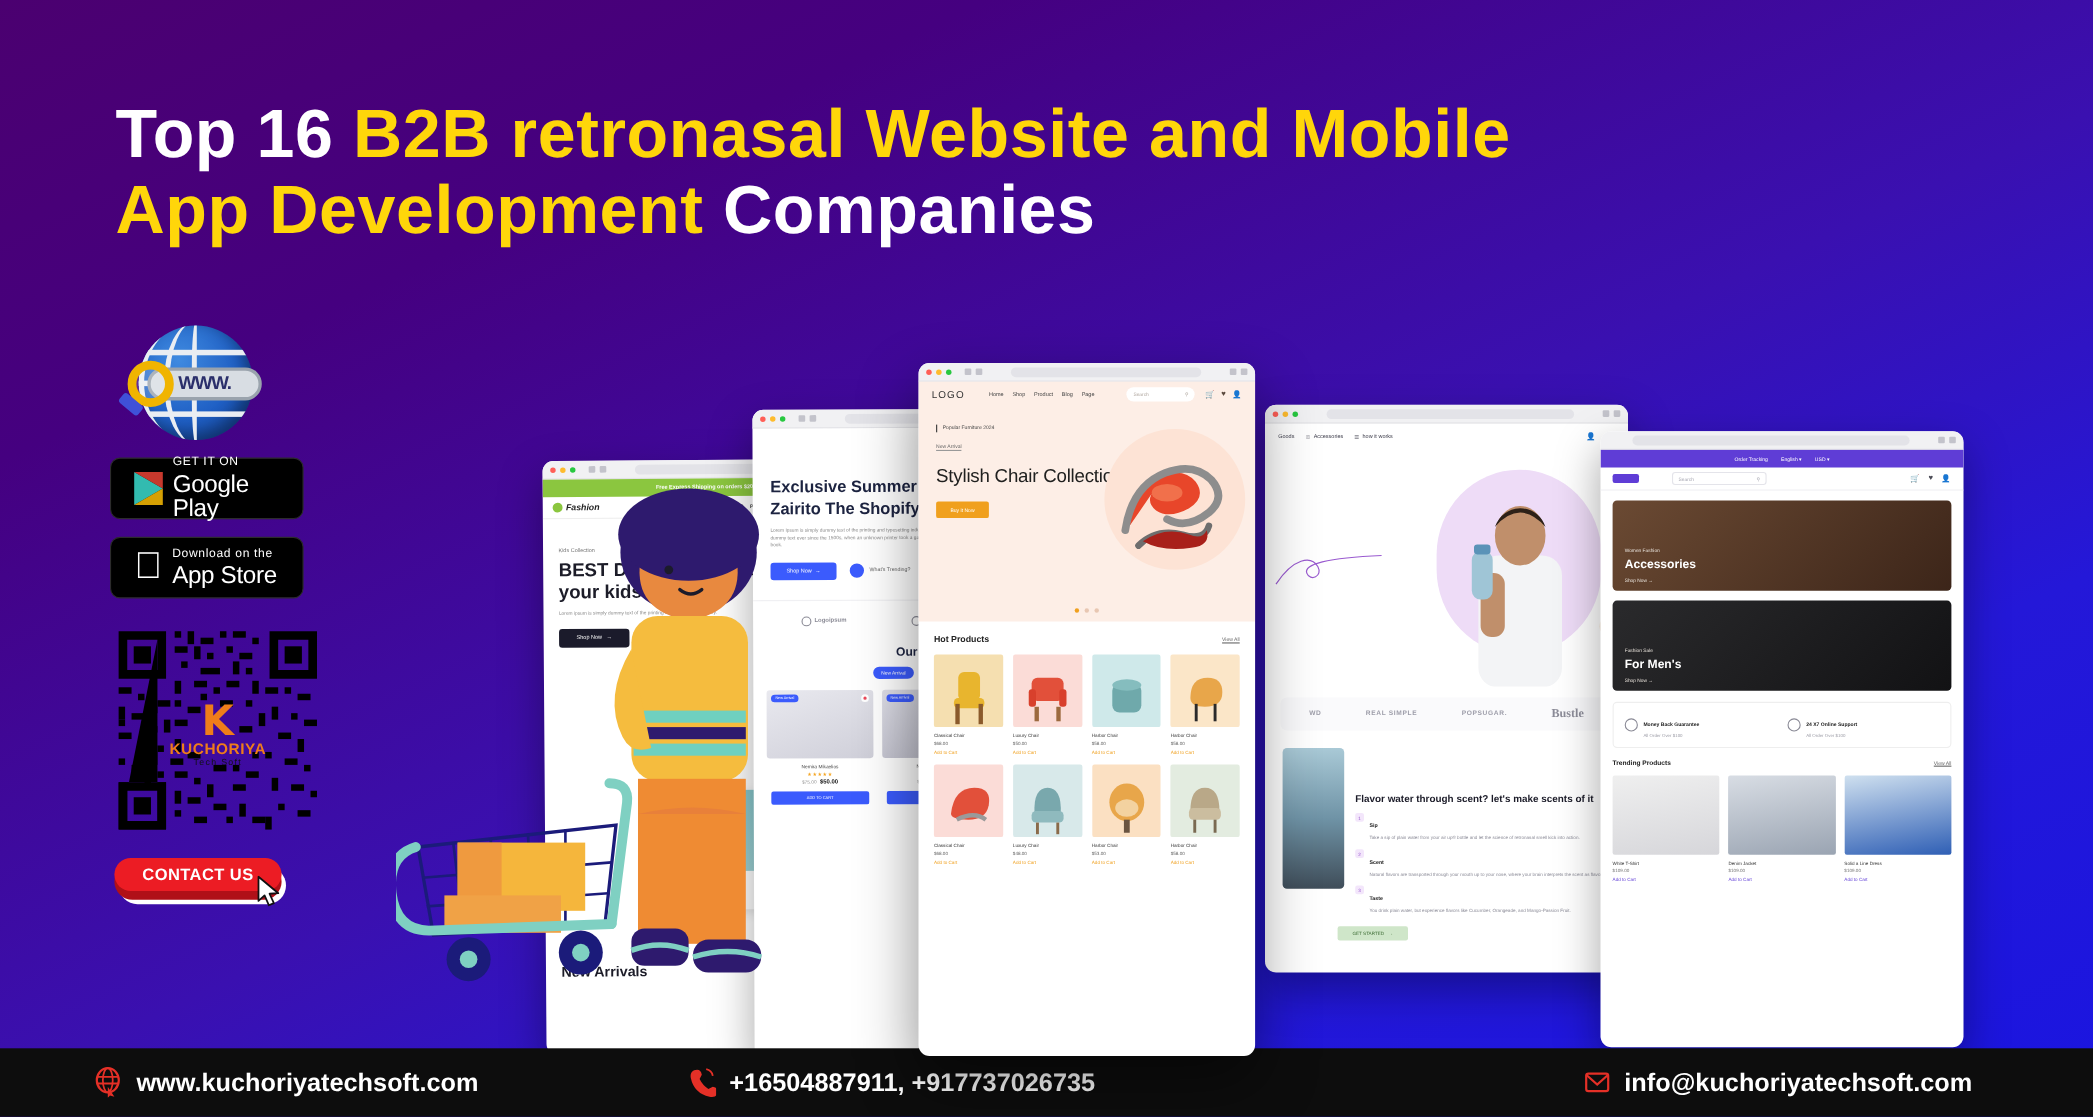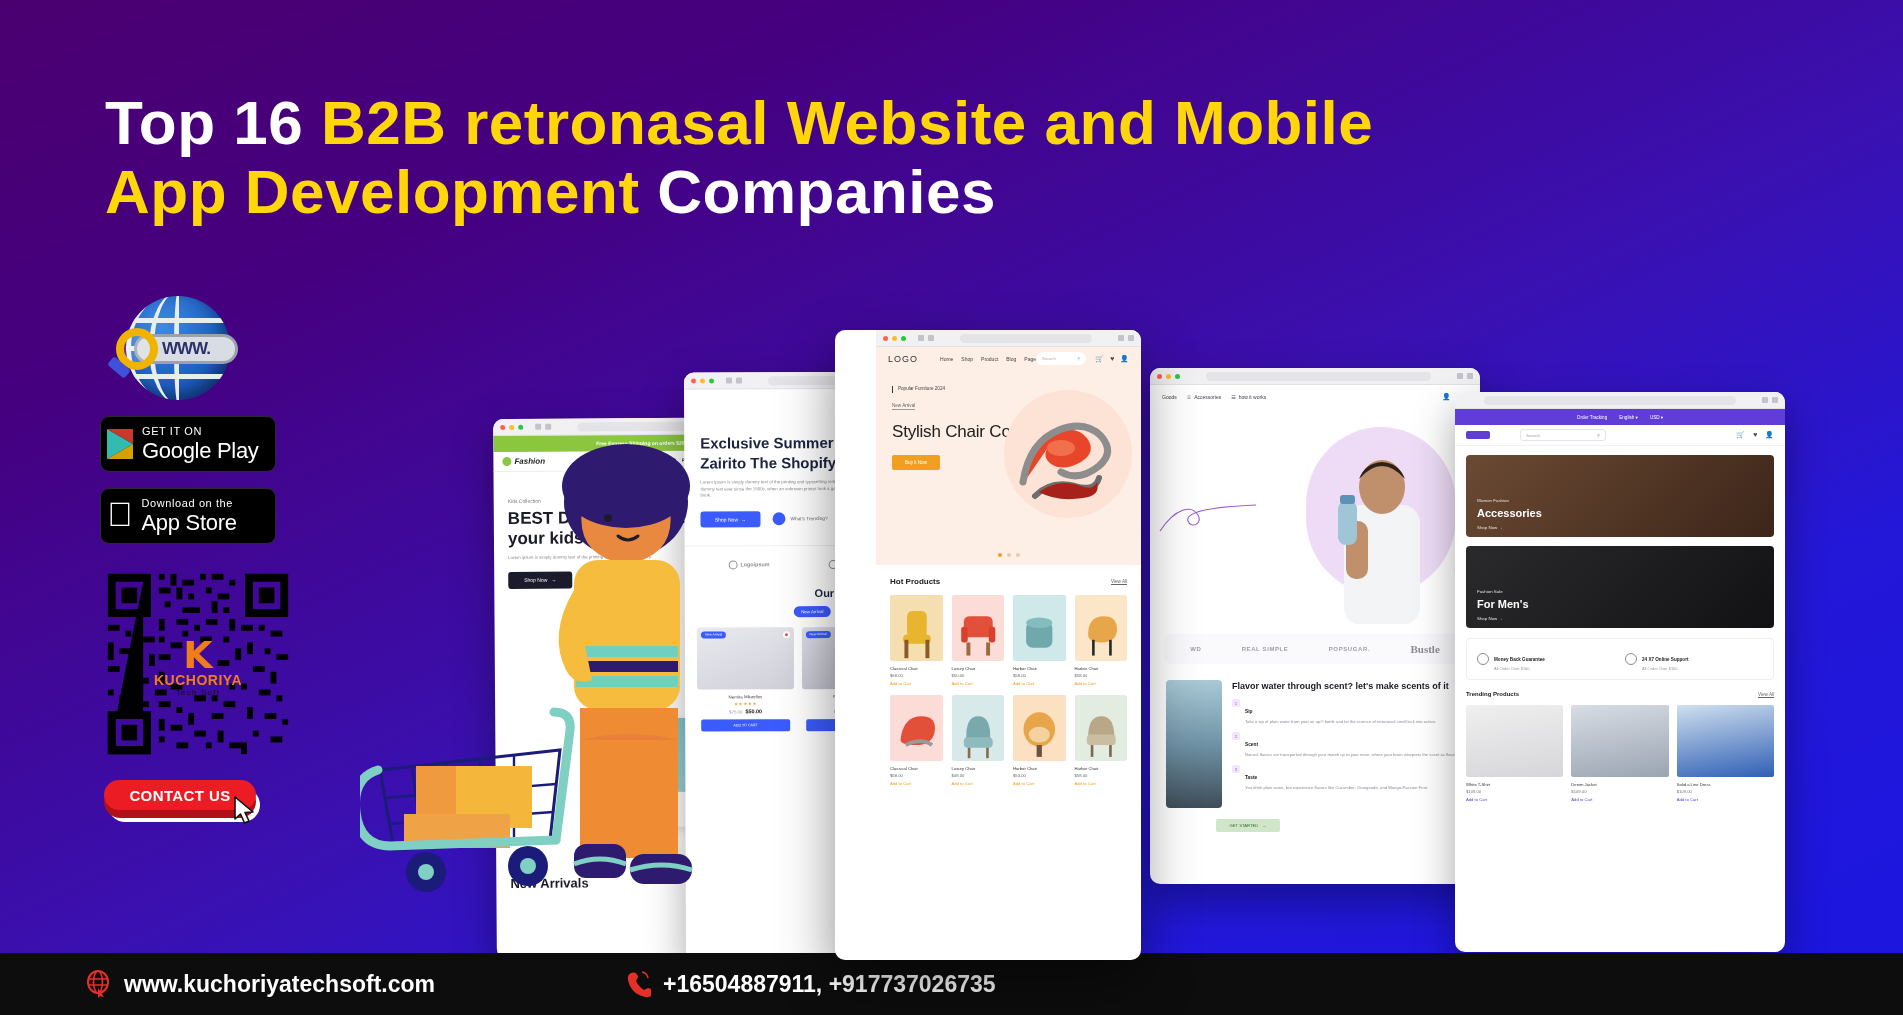--- a/index.html
+++ b/index.html
@@ -77,21 +77,21 @@
     position: absolute; left: 0px; top: 34px;
     width: 22px; height: 11px; background: #3f51d8;
     border-radius: 3px; transform: rotate(40deg);
   }
 
   
   .store-badge {
     width: 176px; height: 56px; border-radius: 9px;
     background: #000; border: 1px solid #2c2c2c;
     display: flex; align-items: center; gap: 9px;
-    padding: 0 6px; margin-top: 16px;
+    padding: 0 21px; margin-top: 16px;
   }
   .store-badge .txt { display: flex; flex-direction: column; line-height: 1; }
   .store-badge .small { color: #fff; font-size: 11px; letter-spacing: .6px; }
   .store-badge .big { color: #fff; font-size: 22px; font-weight: 500; margin-top: 3px; letter-spacing: -.3px; }
   .gplay-tri {
     width: 0; height: 0; flex: 0 0 auto;
     border-top: 15px solid transparent;
     border-bottom: 15px solid transparent;
     border-left: 26px solid #32bbb0;
     position: relative;
@@ -227,21 +227,21 @@
   .tag { position: absolute; left: 4px; top: 4px; font-size: 3.4px; background: #3b5bfd; color: #fff; padding: 1.5px 4px; border-radius: 6px; }
   .heart { position: absolute; right: 4px; top: 4px; width: 7px; height: 7px; border-radius: 50%; background: #fff; }
   .heart::after { content: ""; position: absolute; left: 2px; top: 2px; width: 3px; height: 3px; background: #ec4a5c; border-radius: 50%; }
   .pcard .nm { font-size: 4.4px; color: #444; text-align: center; margin-top: 5px; }
   .stars { text-align: center; color: #f5a623; font-size: 4.6px; letter-spacing: .5px; margin-top: 2px; }
   .prices { text-align: center; font-size: 4.4px; color: #999; margin-top: 2px; }
   .prices b { color: #111; font-size: 5.4px; margin-left: 3px; }
   .btn-blue-sm { margin: 5px 4px 0; height: 12px; background: #3b5bfd; border-radius: 2px; color: #fff; font-size: 3.6px; display: flex; align-items: center; justify-content: center; }
 
   
-  #screenC { left: 395px; top: 0px; width: 306px; height: 630px; z-index: 6; box-shadow: 0 22px 55px rgba(0,0,0,.45); padding-left: 41px; }
+  #screenC { left: 395px; top: 0px; width: 306px; height: 630px; z-index: 6; box-shadow: 0 22px 55px rgba(0,0,0,.45); }
   .navC { height: 23px; display: flex; align-items: center; padding: 0 12px; background: #fdeee6; }
   .navC .logo { font-size: 9px; color: #333; letter-spacing: 1px; }
   .navC .items { display: flex; gap: 8px; margin-left: 22px; font-size: 5px; color: #444; }
   .searchC {
     margin-left: auto; width: 62px; height: 13px; background: #fff; border-radius: 7px;
     display: flex; align-items: center; padding: 0 6px; font-size: 4.4px; color: #b0a79f; justify-content: space-between;
   }
   .navC .icons { display: flex; gap: 6px; margin-left: 9px; font-size: 7px; color: #5b4a3f; }
   .heroC { background: #fdeee6; padding: 16px 16px 22px; position: relative; height: 195px; }
   .barlabel { border-left: 1.4px solid #333; padding-left: 5px; font-size: 4.6px; color: #444; line-height: 1.45; }
@@ -282,21 +282,21 @@
     background: #fcefe0; color: #e39b4c; font-size: 8px; display: flex; align-items: center; justify-content: center;
   }
   .presslogos {
     display: flex; align-items: center; justify-content: space-around;
     margin: 10px 14px 0; padding: 9px 6px; background: #fafafc; border-radius: 6px;
   }
   .presslogos span { font-size: 6px; color: #9d9da9; letter-spacing: .6px; font-weight: 600; }
   .presslogos .bustle { font-family: "Liberation Serif", serif; font-size: 11px; color: #8c8c98; letter-spacing: 0; }
   .flavor { padding: 16px 16px 0; display: flex; gap: 10px; }
   .flavor-img { width: 56px; height: 128px; border-radius: 4px; background: linear-gradient(180deg,#a9c9d6,#6f93a6,#3f4d59); flex: 0 0 auto; }
-  .flavor h3 { font-size: 9px; color: #1b1b28; line-height: 1.35; font-weight: 700; }
+  .flavor h3 { font-size: 9px; color: #1b1b28; line-height: 1.35; font-weight: 700; margin-top: 40px; }
   .step { display: flex; gap: 5px; margin-top: 7px; }
   .stepn { width: 8px; height: 8px; border-radius: 2px; background: #f3e6fb; color: #9a5bd0; font-size: 4.2px; display: flex; align-items: center; justify-content: center; flex: 0 0 auto; }
   .step .st { font-size: 4.8px; color: #222; font-weight: 700; }
   .step .sd { font-size: 4.2px; color: #8a8a96; line-height: 1.55; margin-top: 1.5px; }
   .btn-green { margin: 11px 0 0 66px; width: 64px; height: 13px; background: #cfe6c9; border-radius: 2px; font-size: 4.2px; color: #3b6b33; display: flex; align-items: center; justify-content: center; gap: 4px; }
 
   
   #screenE { left: 1015px; top: 62px; width: 330px; height: 560px; }
   .barE { height: 16px; background: #5f3dd6; color: #fff; display: flex; align-items: center; justify-content: center; gap: 12px; font-size: 4.6px; }
   .navE { height: 21px; display: flex; align-items: center; padding: 0 11px; gap: 8px; border-bottom: 1px solid #f0f0f3; }
@@ -982,15 +982,22 @@
       </svg>
       <span>www.kuchoriyatechsoft.com</span>
     </div>
     <div class="fitem f2">
       <svg class="ficon" viewBox="0 0 26 28">
         <path d="M6 3 q6 -2 7 4 l-2 4 q3 6 8 9 l4 -2 q6 1 4 7 q-2 3 -7 2 Q6 24 3 10 Q2 5 6 3z" fill="#e53027"></path>
         <path d="M17 2 q5 1 6 6" stroke="#e53027" stroke-width="1.6" fill="none"></path>
       </svg>
       <span>+16504887911, +917737026735</span>
     </div>
+    <div class="fitem f3">
+      <svg class="ficon" viewBox="0 0 26 28">
+        <rect x="3" y="6" width="20" height="16" rx="2" fill="none" stroke="#e53027" stroke-width="2"></rect>
+        <path d="M3 7 L13 16 L23 7" fill="none" stroke="#e53027" stroke-width="2"></path>
+      </svg>
+      <span>info@kuchoriyatechsoft.com</span>
+    </div>
   </div>
 
 </div>
 
 </body></html>

